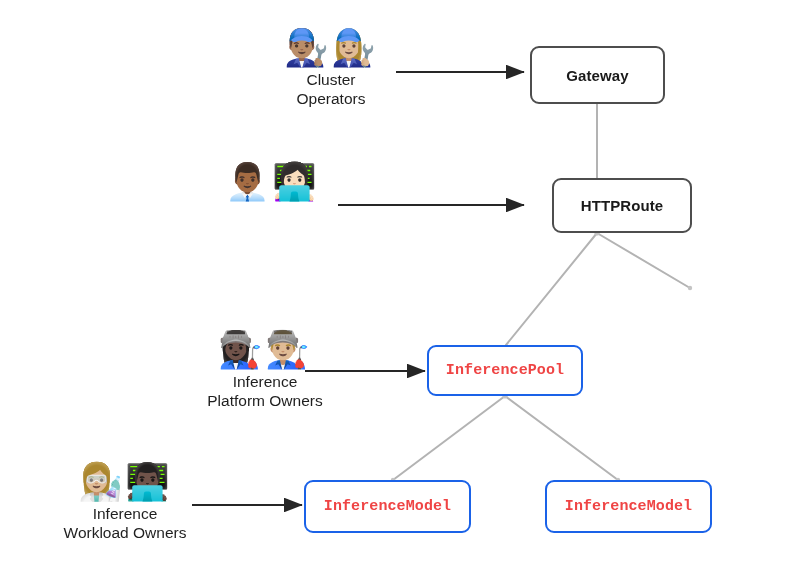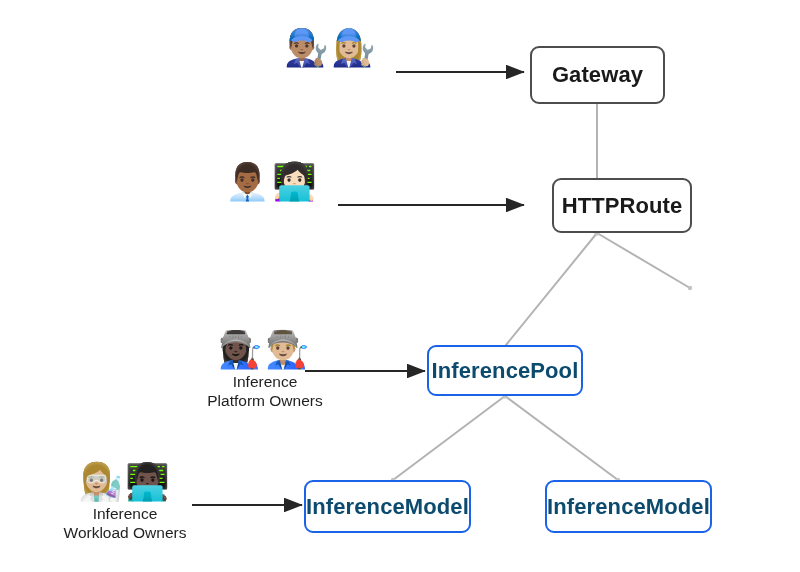--- a/index.html
+++ b/index.html
@@ -43,35 +43,36 @@
     box-sizing: border-box;
     display: flex;
     align-items: center;
     justify-content: center;
     background: #ffffff;
     border-radius: 9px;
     text-align: center;
     white-space: nowrap;
   }
   .node .node-label {
-    font-size: 22px;
+    font-size: 15px;
     font-weight: bold;
     letter-spacing: 0.1px;
   }
   .node.kind-core {
     border: 2px solid #4d4d4d;
   }
   .node.kind-core .node-label {
     color: #1a1a1a;
   }
   .node.kind-inference {
     border: 2.4px solid #1a62e8;
   }
   .node.kind-inference .node-label {
-    color: #0c4a6e;
+    color: #ef4444;
+    font-family: Liberation Mono, monospace;
   }
   
   .persona {
     position: absolute;
     z-index: 3;
     display: flex;
     flex-direction: column;
     align-items: center;
     width: 230px;
   }
@@ -143,20 +144,22 @@
   <div class="node kind-inference" style="left:304px; top:480px; width:167px; height:53px;">
     <span class="node-label">InferenceModel</span>
   </div>
 
   <div class="node kind-inference" style="left:545px; top:480px; width:167px; height:53px;">
     <span class="node-label">InferenceModel</span>
   </div>
 
   <div class="persona" style="left:216px; top:28px;">
     <div class="persona-emoji">👨🏽‍🔧👩🏼‍🔧</div>
+    <div class="persona-name">Cluster
+Operators</div>
   </div>
 
   <div class="persona" style="left:157px; top:162px;">
     <div class="persona-emoji">👨🏾‍💼👩🏻‍💻</div>
   </div>
 
   <div class="persona" style="left:150px; top:330px;">
     <div class="persona-emoji">👩🏿‍🏭👨🏼‍🏭</div>
     <div class="persona-name">Inference
 Platform Owners</div>

